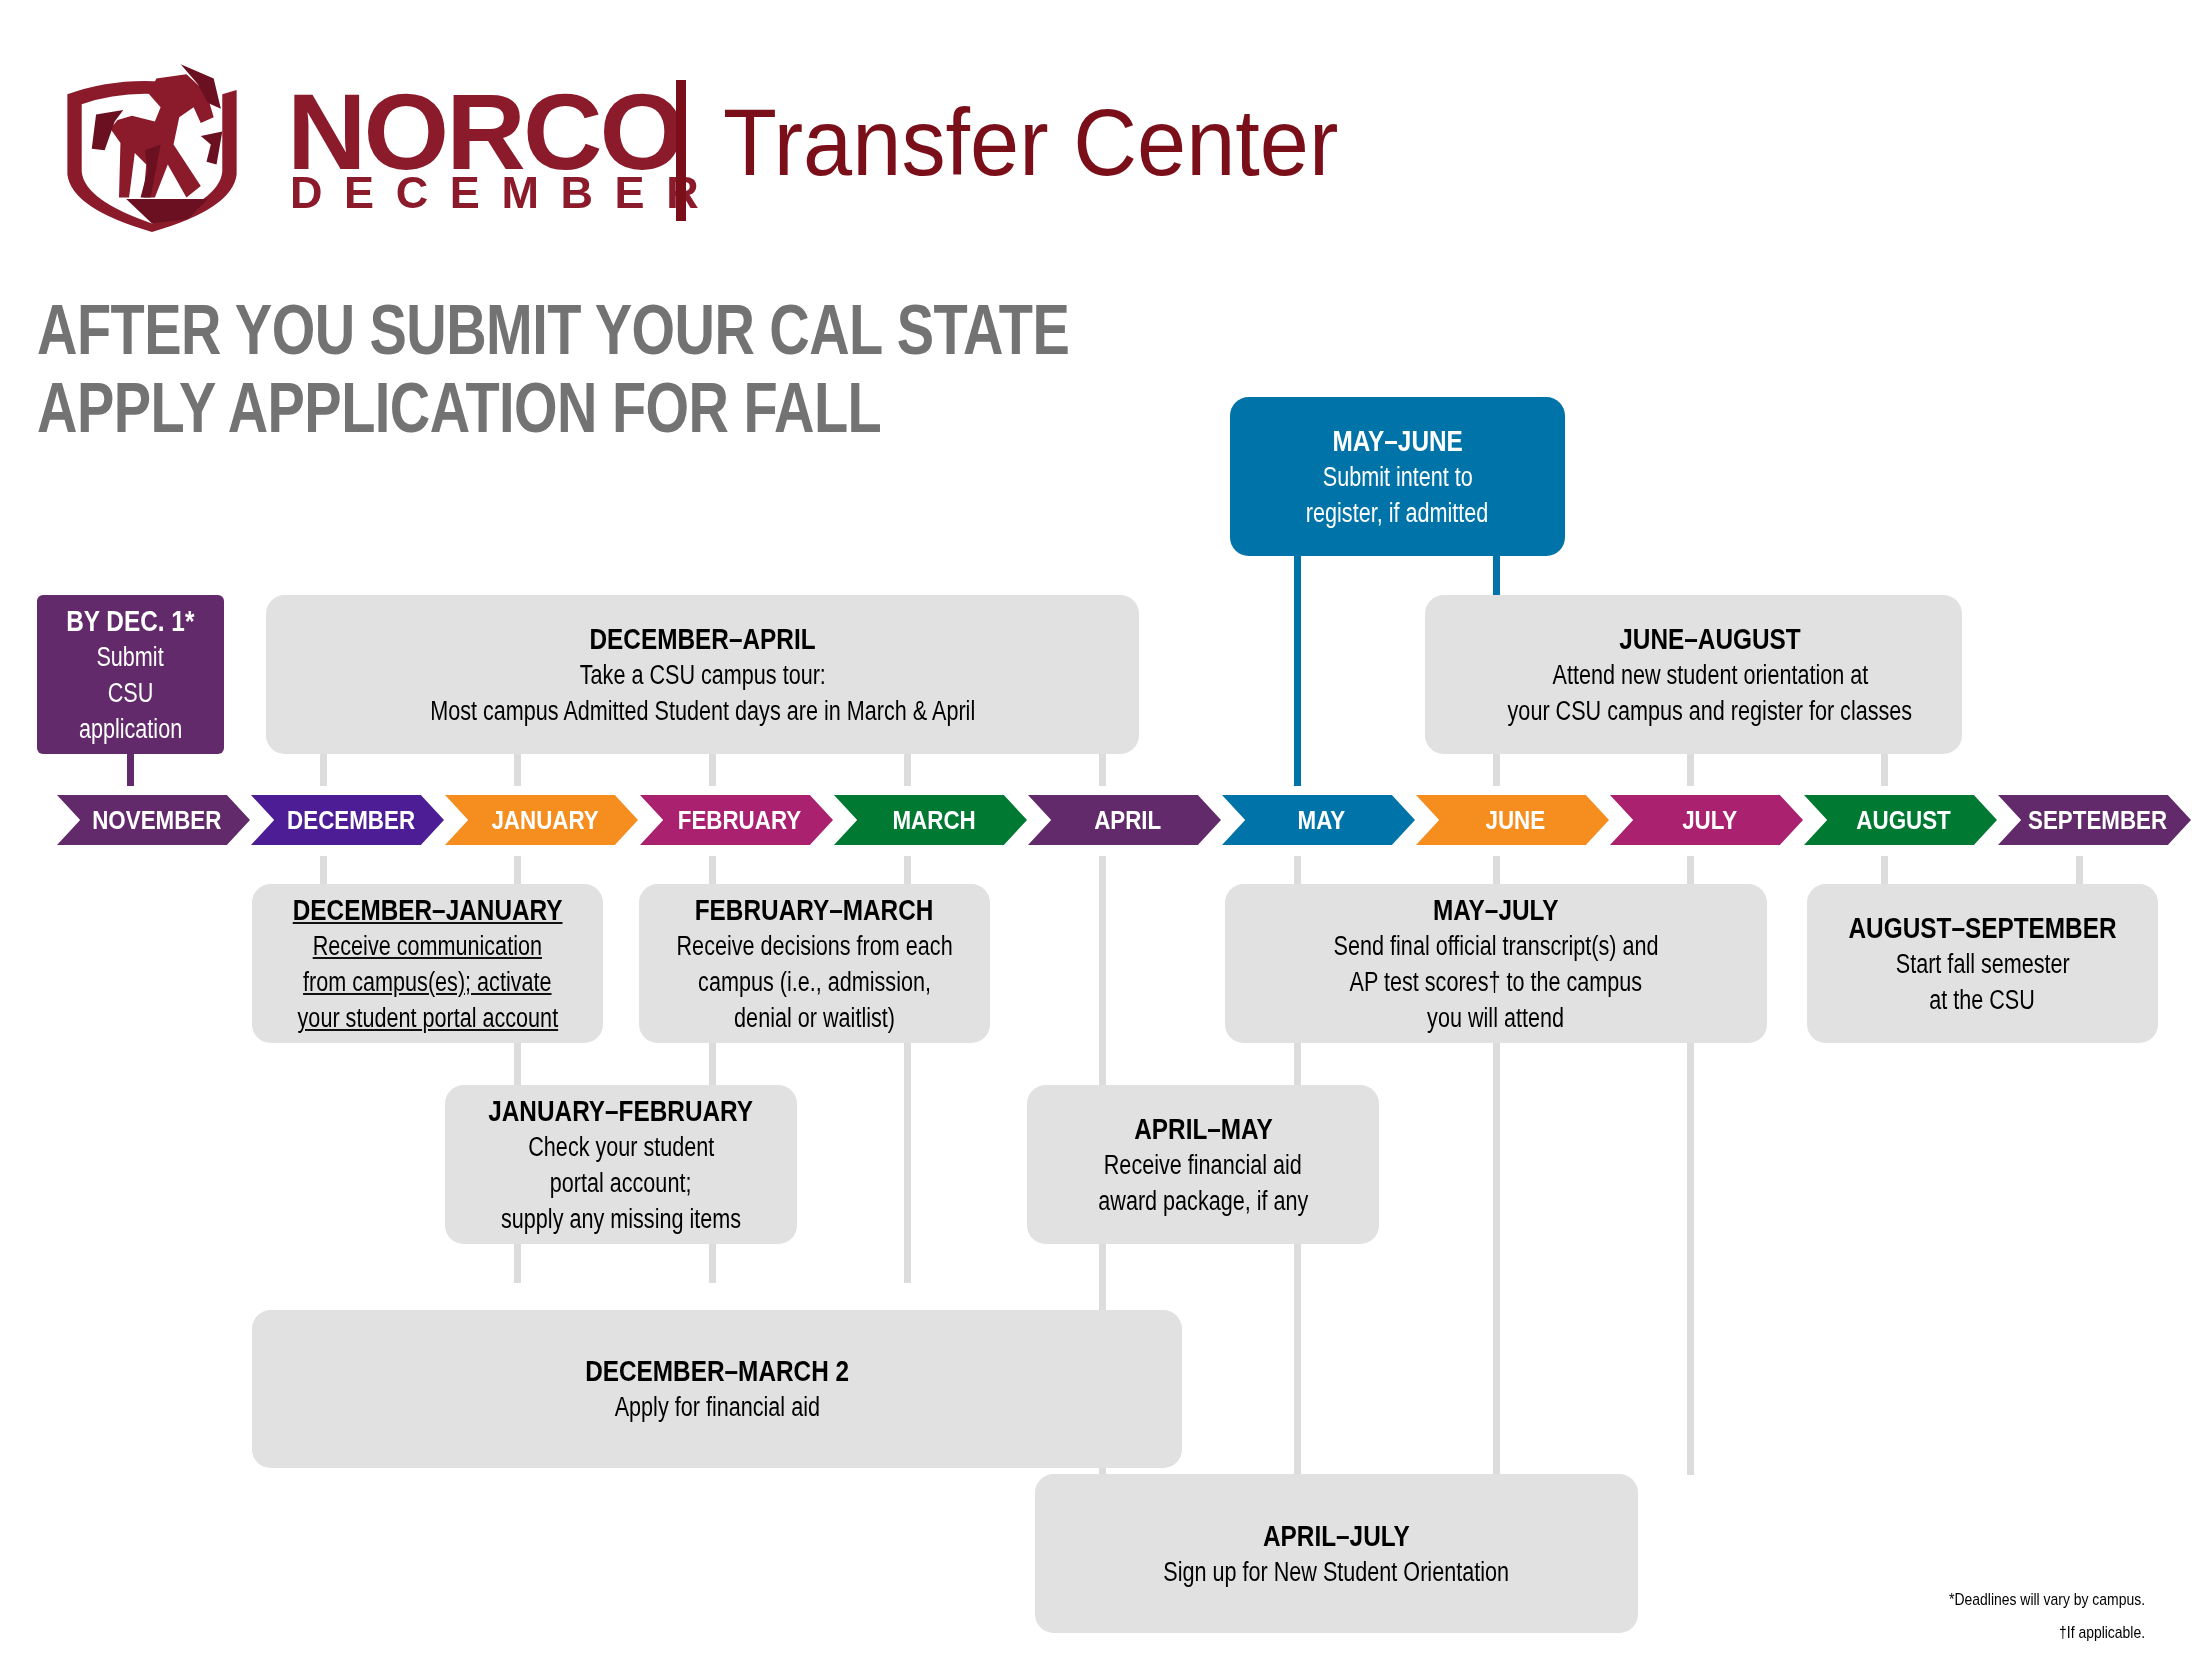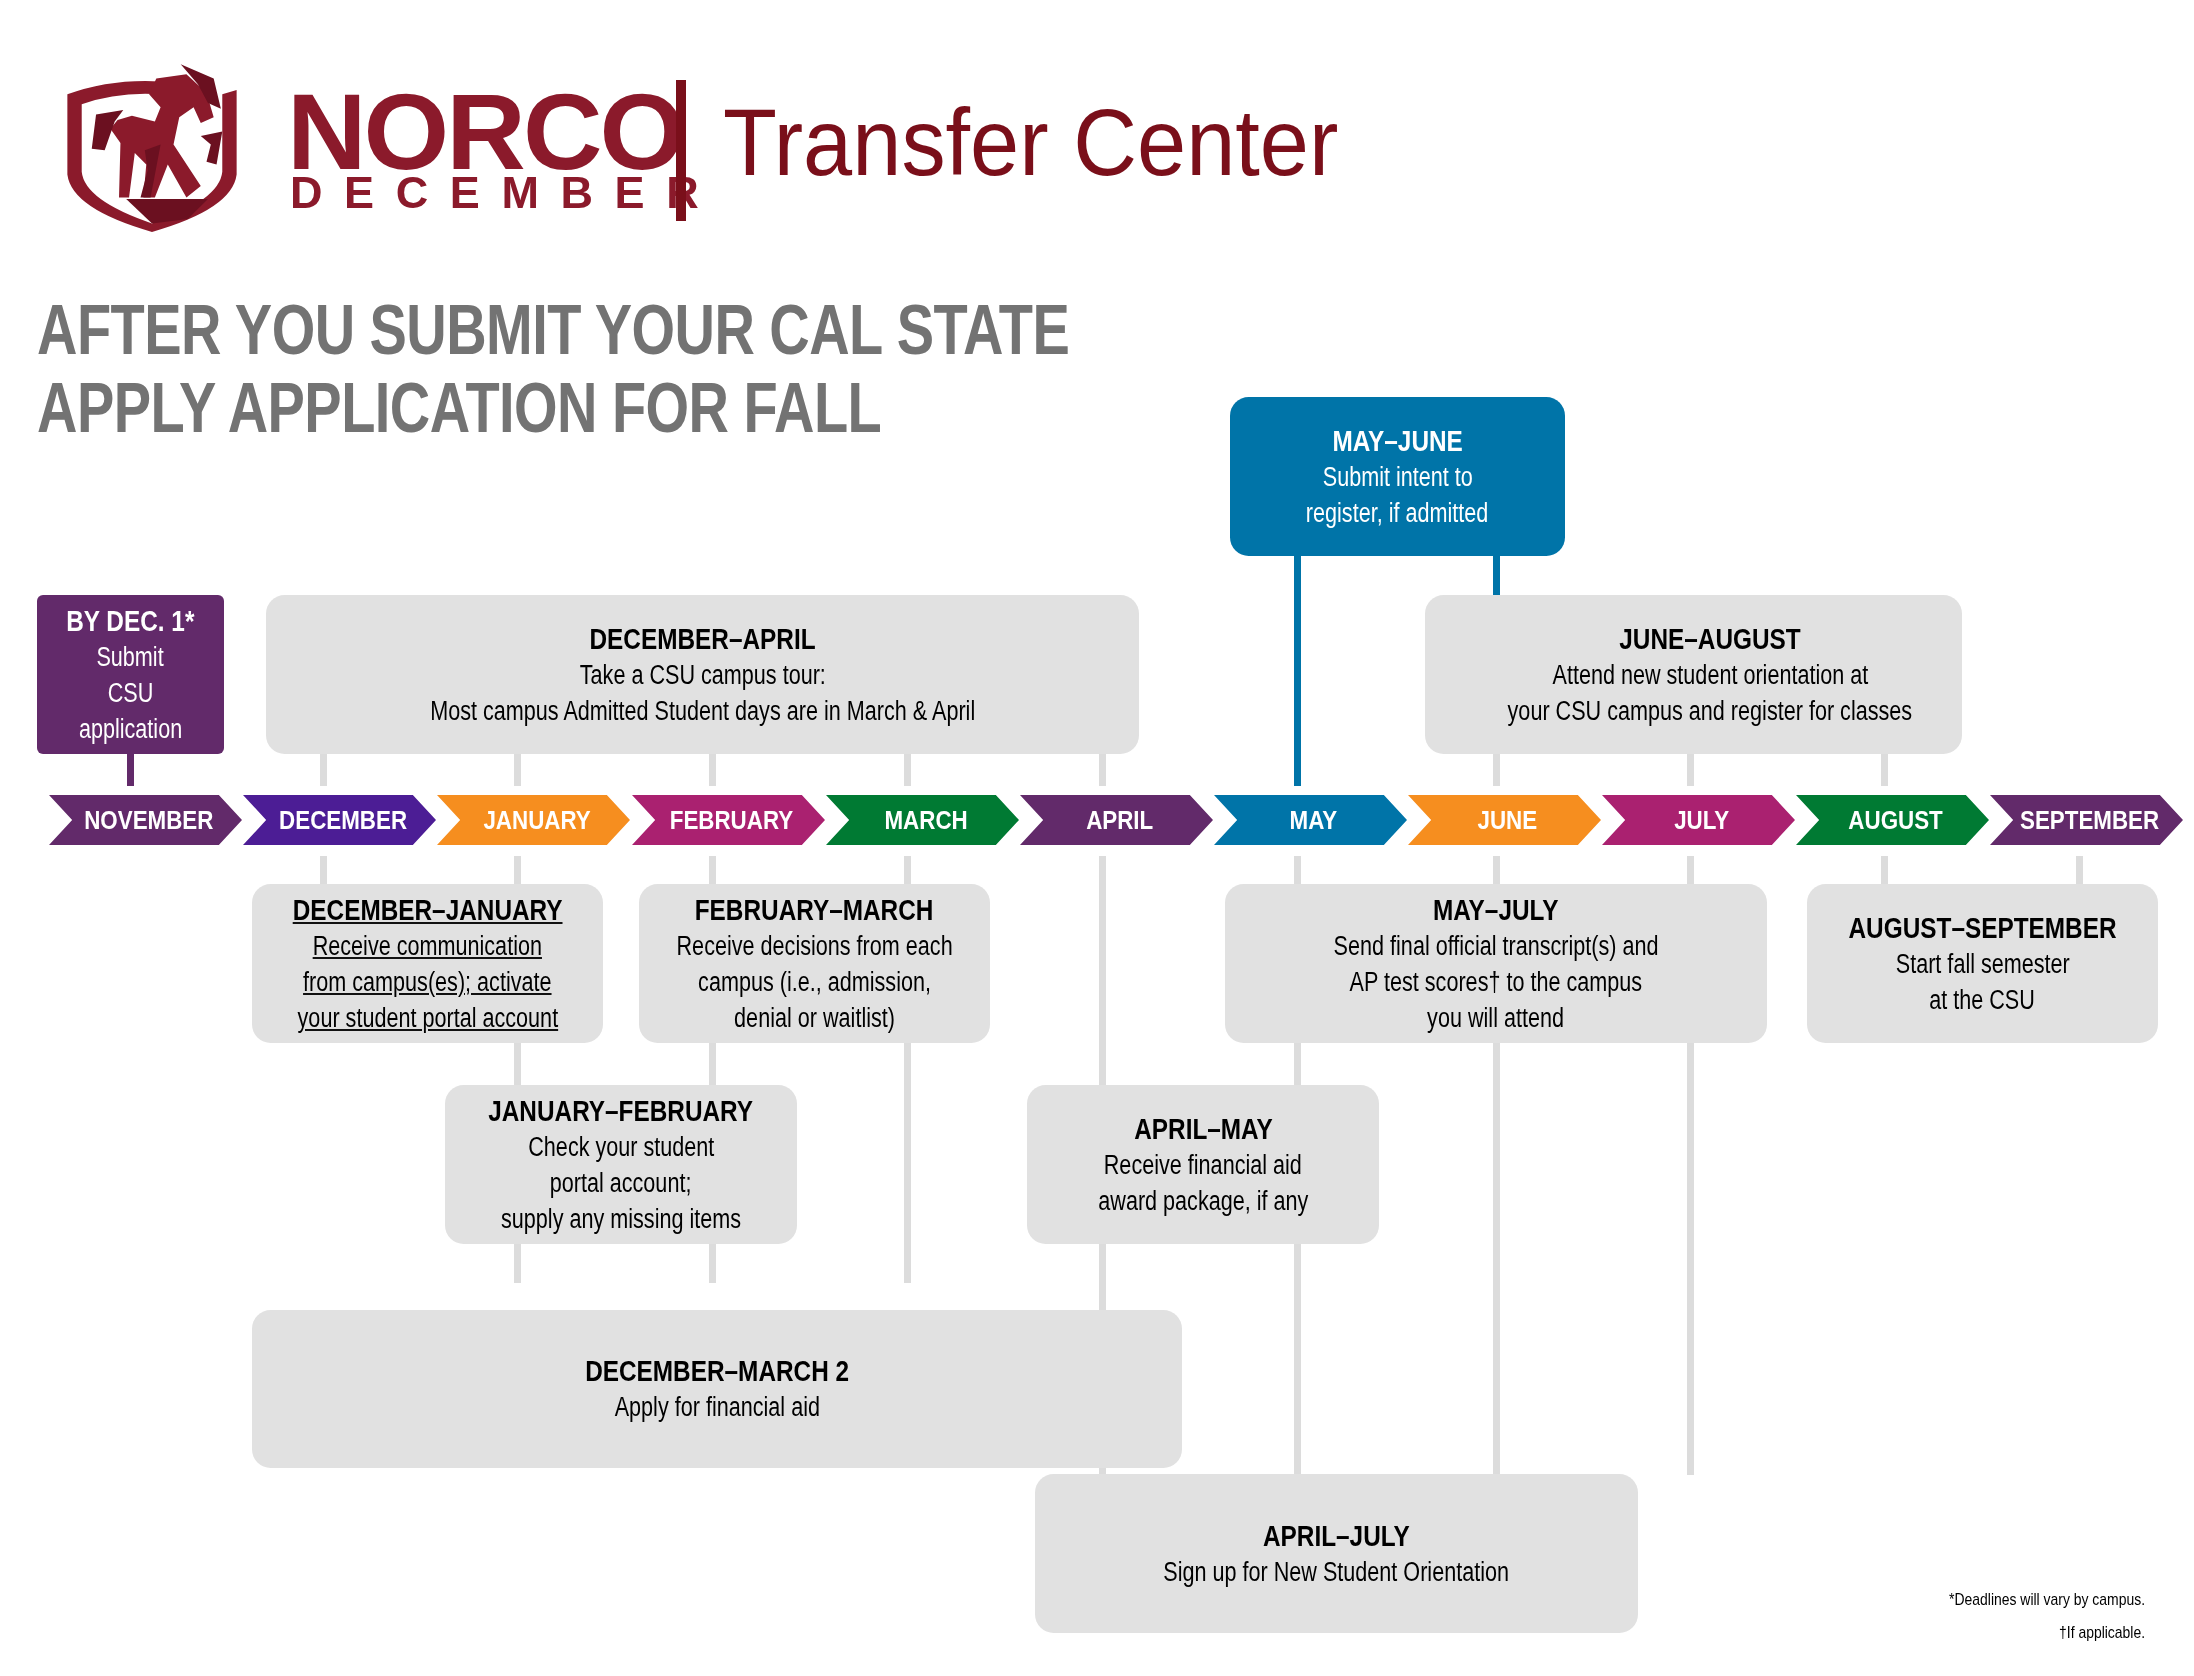--- a/index.html
+++ b/index.html
@@ -24,21 +24,21 @@
   .card.blue { background: #0074A8; }
   .card.purple .c-title, .card.purple .c-body,
   .card.blue .c-title, .card.blue .c-body { color: #fff; }
 
   
   .conn { position: absolute; width: 6.5px; background: #DCDCDC; }
   .conn.purple { background: #622A6A; }
   .conn.blue { background: #0074A8; }
 
   
-  .months { position: absolute; left: 8px; top: 795px; width: 2156px; height: 50px; border-radius: 10px; }
+  .months { position: absolute; left: 16px; top: 795px; width: 2156px; height: 50px; border-radius: 10px; }
   .chev { position: absolute; top: 0; height: 50px; width: 193px; display: flex; align-items: center; justify-content: center;
           clip-path: polygon(0 0, 88% 0, 100% 50%, 88% 100%, 0 100%, 12% 50%); }
   .chev span { color: #fff; font-weight: 700; font-size: 26px; white-space: nowrap; transform: scaleX(0.86); padding-left: 7.2px; }
 
   .footnotes { position: absolute; right: 49px; top: 1583px; text-align: right; }
   .footnotes div { font-size: 17px; line-height: 33px; color: #000; white-space: nowrap; transform: scaleX(0.82); transform-origin: right center; }
 </style>
 </head>
 <body>
 

